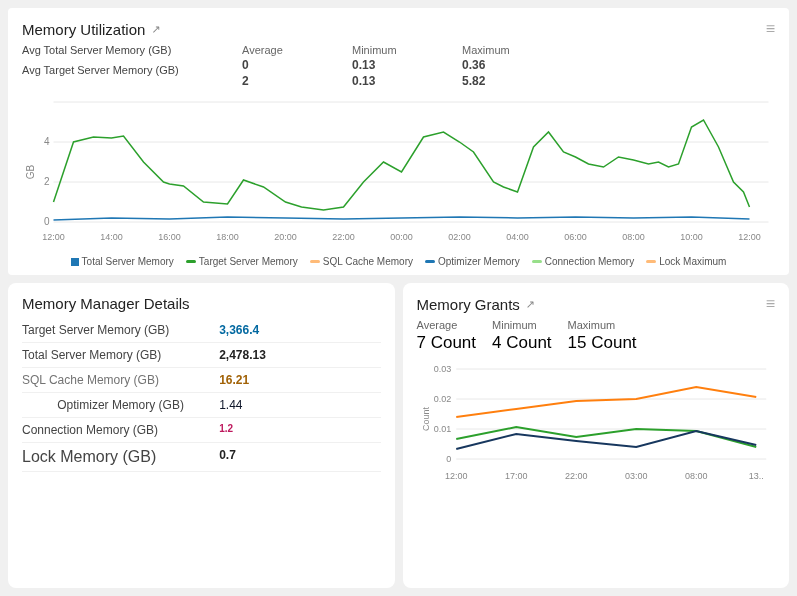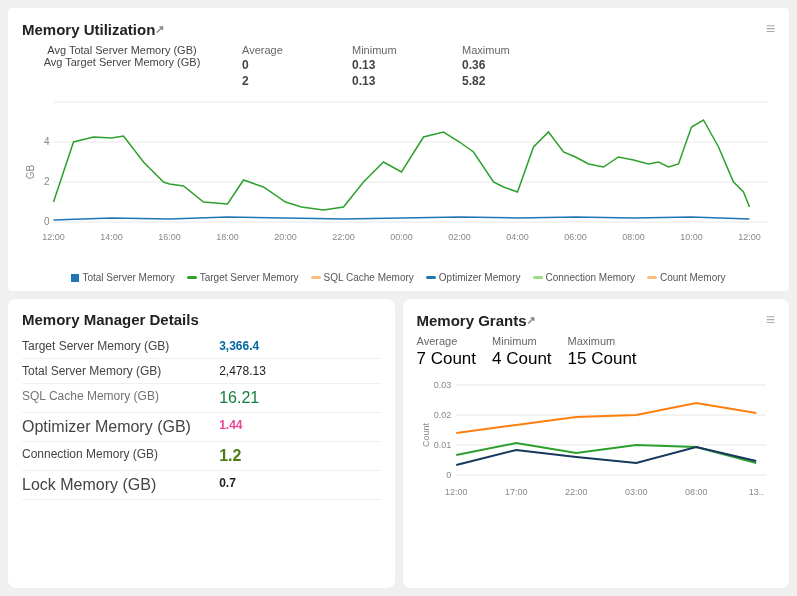--- a/index.html
+++ b/index.html
@@ -35,24 +35,25 @@
       overflow: hidden;
     }
     .panel-header {
       display: flex;
       justify-content: space-between;
       align-items: center;
       margin-bottom: 6px;
     }
     .panel-title {
       font-size: 15px;
-      font-weight: 700;
+      font-weight: 400;
       color: #222;
       display: flex;
       align-items: center;
+      gap: 6px;
     }
     .panel-title .ext-icon {
       font-size: 11px;
       color: #888;
     }
     .menu-icon {
       color: #aaa;
       font-size: 16px;
       cursor: pointer;
     }
@@ -60,23 +61,22 @@
     .stats-row {
       display: flex;
       gap: 0;
       margin-bottom: 4px;
       font-size: 11.5px;
       color: #444;
     }
     .stats-labels {
       display: flex;
       flex-direction: column;
-      gap: 0;
+      gap: 8px;
       min-width: 200px;
-      text-align: center;
     }
     .stats-cols {
       display: flex;
       gap: 60px;
       margin-left: 20px;
     }
     .stats-col {
       display: flex;
       flex-direction: column;
       gap: 2px;
@@ -97,21 +97,21 @@
     }
     svg.main-chart {
       display: block;
       width: 100%;
     }
     .chart-legend {
       display: flex;
       gap: 12px;
       flex-wrap: wrap;
       justify-content: center;
-      margin-top: 20px;
+      margin-top: 4px;
       font-size: 10px;
       color: #555;
     }
     .legend-item {
       display: flex;
       align-items: center;
       gap: 3px;
     }
     .legend-dot {
       width: 10px;
@@ -256,21 +256,21 @@
       <div class="legend-item">
         <span class="legend-dot" style="background:#1f77b4;"></span>
         <span>Optimizer Memory</span>
       </div>
       <div class="legend-item">
         <span class="legend-dot" style="background:#98df8a;"></span>
         <span>Connection Memory</span>
       </div>
       <div class="legend-item">
         <span class="legend-dot" style="background:#ffbb78;"></span>
-        <span>Count Memory</span>
+        <span>Lock Maximum</span>
       </div>
     </div>
   </div>
 </div>
 
 <div class="bottom-row">
 
   <div class="bottom-left">
     <div class="panel-header">
       <div class="panel-title">
@@ -278,33 +278,33 @@
       </div>
     </div>
     <table class="mm-table">
       <tbody id="mm-tbody">
           <tr>
       <td style="font-size:12px;color:#444;">Target Server Memory (GB)</td>
       <td style="font-weight:700;font-size:12px;color:#0369a1;">3,366.4</td>
     </tr>
           <tr>
       <td style="font-size:12px;color:#444;">Total Server Memory (GB)</td>
-      <td style="font-weight:400;font-size:12px;color:#222;">2,478.13</td>
+      <td style="font-weight:700;font-size:12px;color:#222;">2,478.13</td>
     </tr>
           <tr>
       <td style="font-size:12px;color:#737373;">SQL Cache Memory (GB)</td>
-      <td style="font-weight:400;font-size:16px;color:#15803d;">16.21</td>
-    </tr>
-          <tr>
-      <td style="font-size:16px;color:#444;">Optimizer Memory (GB)</td>
-      <td style="font-weight:700;font-size:12px;color:#ec4899;">1.44</td>
+      <td style="font-weight:700;font-size:12px;color:#a16207;">16.21</td>
+    </tr>
+          <tr>
+      <td style="font-size:12px;color:#444;text-align:center;">Optimizer Memory (GB)</td>
+      <td style="font-weight:400;font-size:12px;color:#0f172a;">1.44</td>
     </tr>
           <tr>
       <td style="font-size:12px;color:#444;">Connection Memory (GB)</td>
-      <td style="font-weight:700;font-size:16px;color:#4d7c0f;">1.2</td>
+      <td style="font-weight:700;font-size:10px;color:#be185d;">1.2</td>
     </tr>
           <tr>
       <td style="font-size:16px;color:#444;">Lock Memory (GB)</td>
       <td style="font-weight:700;font-size:12px;color:#222;">0.7</td>
     </tr>
         </tbody>
     </table>
   </div>
 
   <div class="bottom-right">

